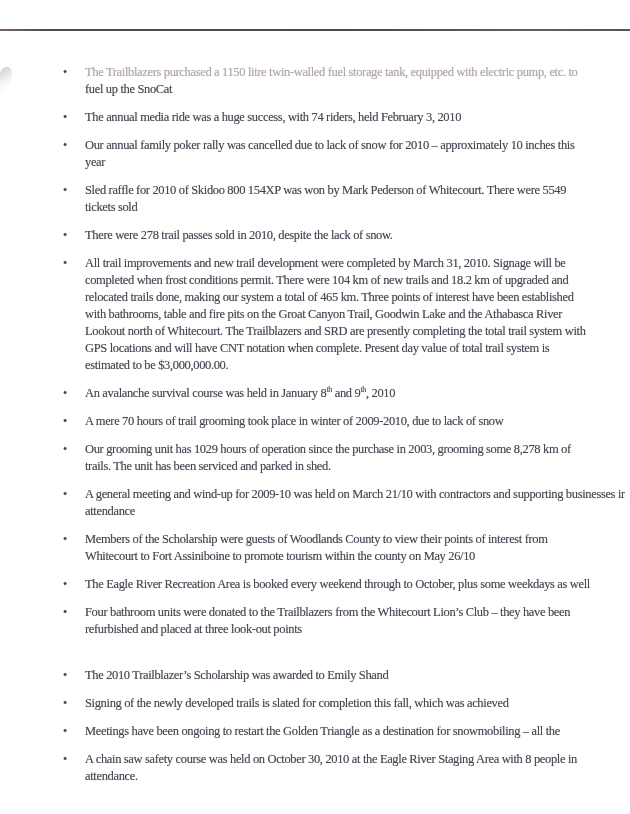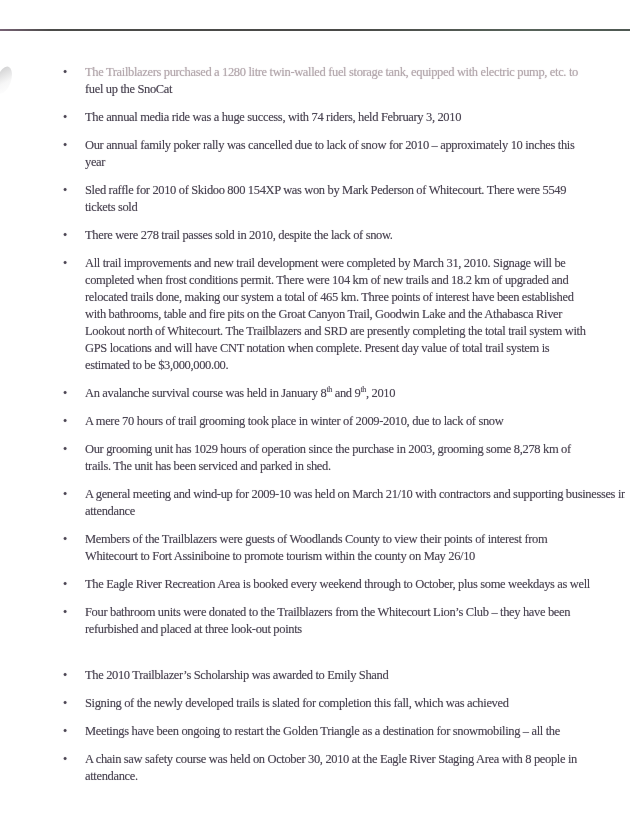--- a/index.html
+++ b/index.html
@@ -86,21 +86,21 @@
 </head>
 <body>
 
 <div class="page">
   <div class="scan-edge"></div>
   <div class="smudge"></div>
   <ul class="bullet-list" id="bullet-list">
       <li class="bullet-item">
         <span class="marker">•</span>
         <div class="btext">
-          <div class="bline"><span class="seg-faded">The Trailblazers purchased a 1280 litre twin-walled fuel storage tank, equipped with electric pump, etc.  to</span></div>
+          <div class="bline"><span class="seg-faded">The Trailblazers purchased a 1150 litre twin-walled fuel storage tank, equipped with electric pump, etc.  to</span></div>
           <div class="bline"><span>fuel up the SnoCat</span></div>
         </div>
       </li>
       <li class="bullet-item">
         <span class="marker">•</span>
         <div class="btext">
           <div class="bline"><span>The annual media ride was a huge success, with 74 riders, held February 3, 2010</span></div>
         </div>
       </li>
       <li class="bullet-item">
@@ -157,21 +157,21 @@
       <li class="bullet-item">
         <span class="marker">•</span>
         <div class="btext">
           <div class="bline"><span>A general meeting and wind-up for 2009-10 was held on March 21/10 with contractors and supporting businesses in</span></div>
           <div class="bline"><span>attendance</span></div>
         </div>
       </li>
       <li class="bullet-item">
         <span class="marker">•</span>
         <div class="btext">
-          <div class="bline"><span>Members of the Trailblazers were guests of Woodlands County to view their points of interest from</span></div>
+          <div class="bline"><span>Members of the Scholarship were guests of Woodlands County to view their points of interest from</span></div>
           <div class="bline"><span>Whitecourt to Fort Assiniboine to promote tourism within the county on May 26/10</span></div>
         </div>
       </li>
       <li class="bullet-item">
         <span class="marker">•</span>
         <div class="btext">
           <div class="bline"><span>The Eagle River Recreation Area is booked every weekend through to October, plus some weekdays as well</span></div>
         </div>
       </li>
       <li class="bullet-item">

